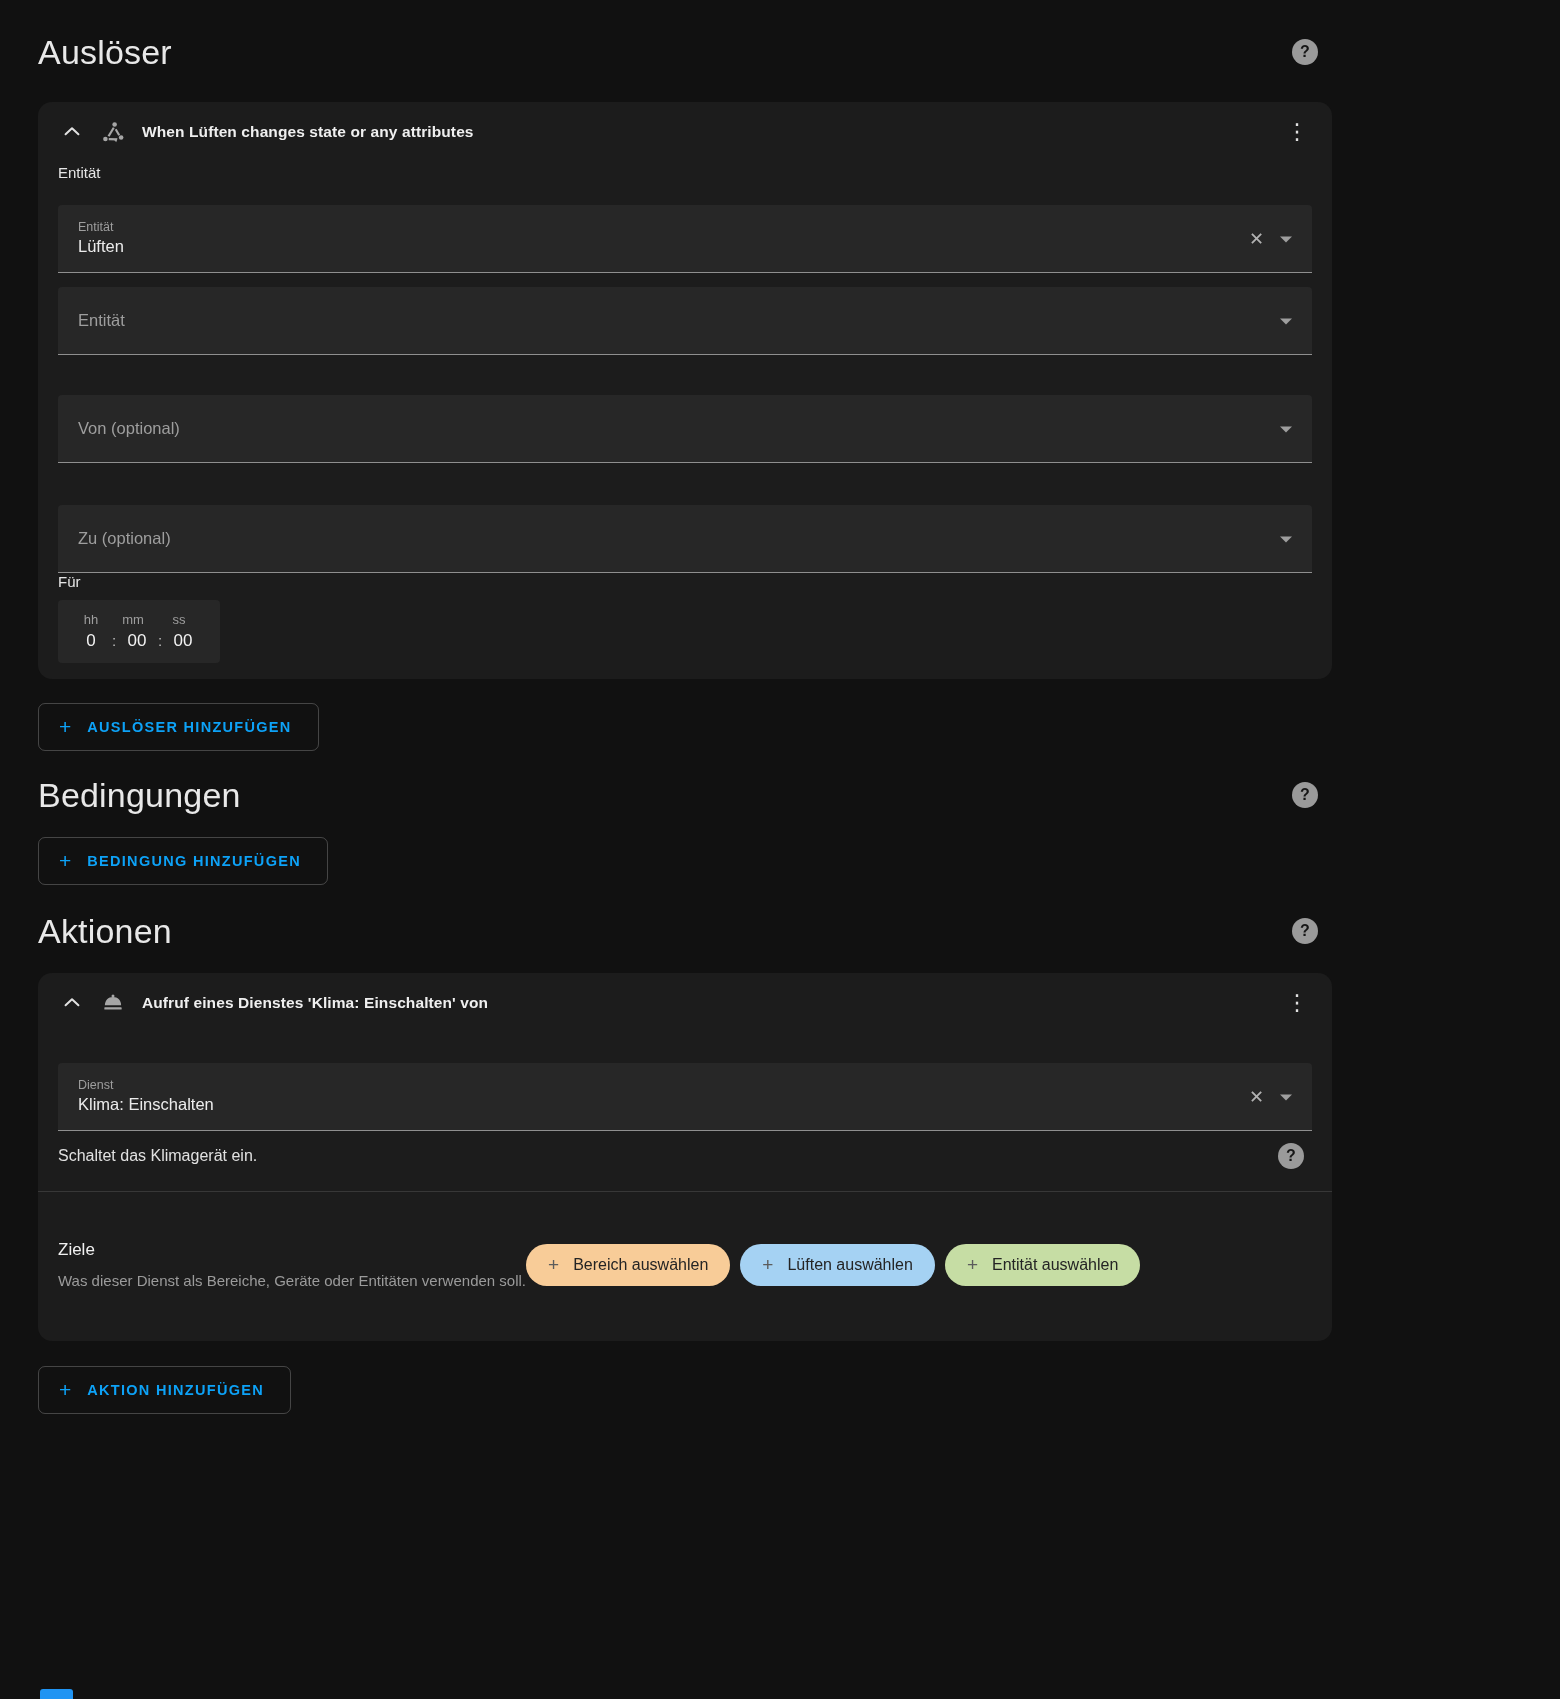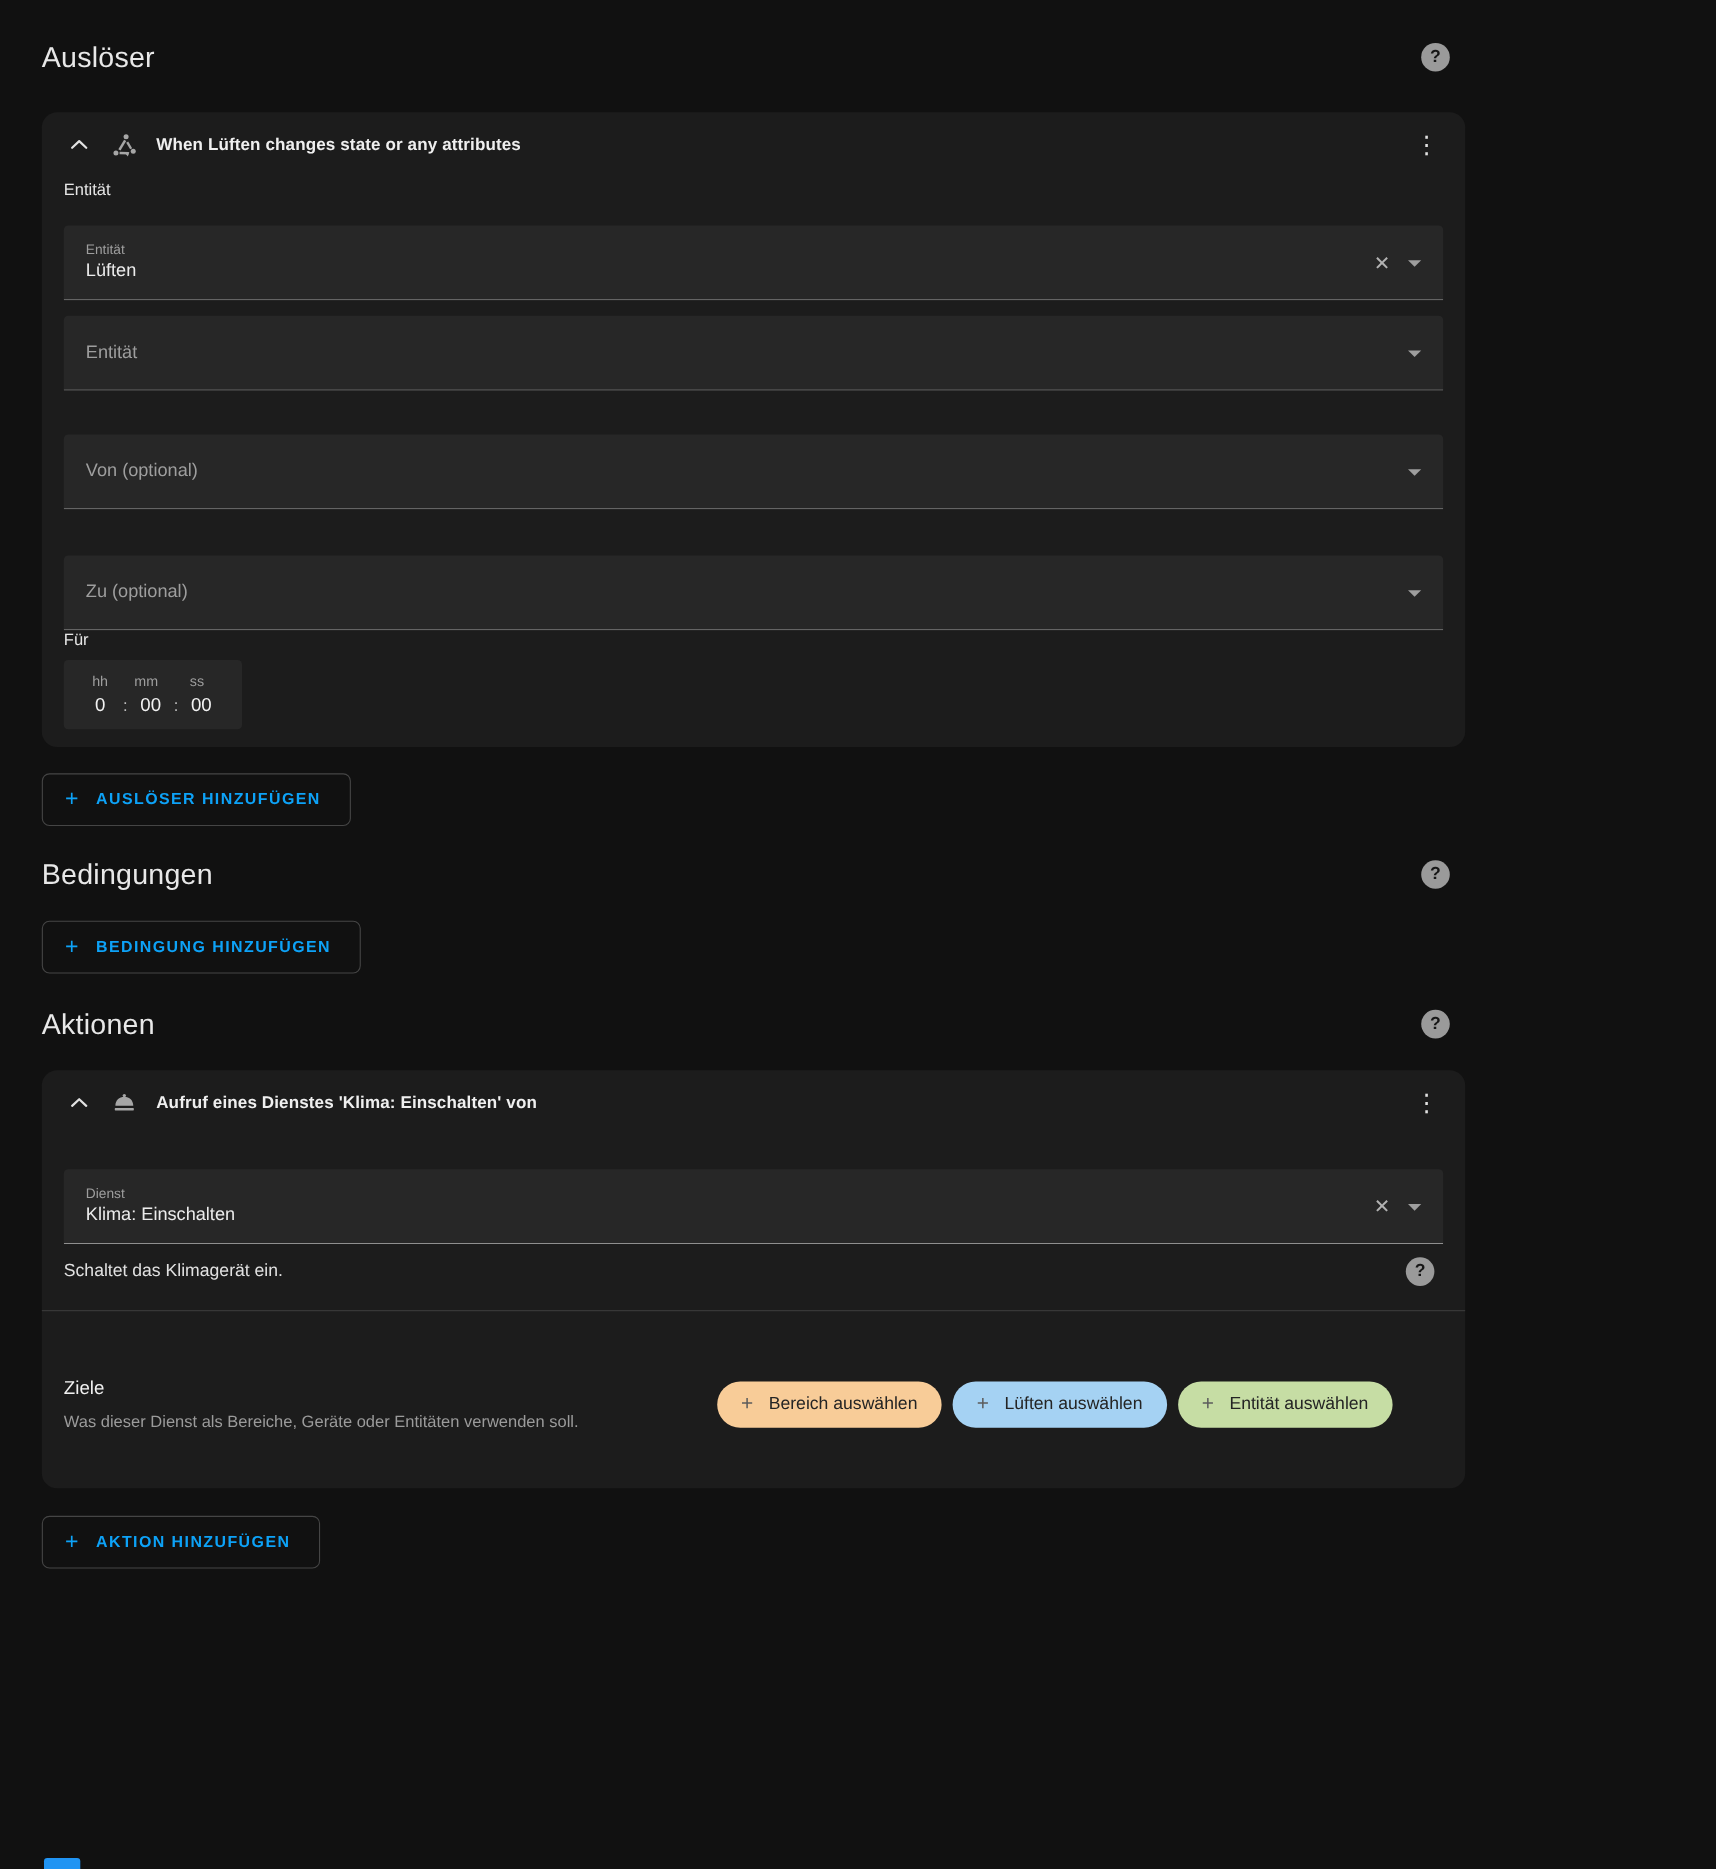--- a/index.html
+++ b/index.html
@@ -5,21 +5,21 @@
   * { margin:0; padding:0; box-sizing:border-box; }
   html,body { background:#111111; }
   body {
     width:1560px; height:1699px; position:relative; overflow:hidden;
     font-family:"Liberation Sans", sans-serif; color:#e1e1e1;
   }
   .page { padding:34px 228px 0 38px; }
 
   
   .h-row { display:flex; align-items:center; justify-content:space-between; height:36px; }
-  .h-title { font-size:26px; font-weight:500; color:#e8e8e8; letter-spacing:0.2px; }
+  .h-title { font-size:34px; font-weight:500; color:#e8e8e8; letter-spacing:0.2px; }
   .help-circle {
     width:26px; height:26px; border-radius:50%; background:#9a9a9a; color:#161616;
     display:flex; align-items:center; justify-content:center;
     font-size:16px; font-weight:700; margin-right:14px; cursor:pointer; flex:0 0 auto;
   }
 
   
   .card { background:#1c1c1c; border-radius:14px; padding:0 20px 16px 20px; }
   .card-header { display:flex; align-items:center; padding-top:16px; height:44px; }
   .icon-btn { width:28px; height:28px; display:flex; align-items:center; justify-content:center; cursor:pointer; flex:0 0 auto; }
@@ -76,21 +76,21 @@
   .mt24 { margin-top:24px; }
   .mt25 { margin-top:25px; }
   .mt26 { margin-top:26px; }
   .mt28 { margin-top:28px; }
 
   
   .desc-row { display:flex; align-items:center; justify-content:space-between; margin-top:12px; }
   .desc-text { font-size:16px; color:#e1e1e1; }
   .desc-row .help-circle { margin-right:8px; }
   .divider { border-top:1px solid rgba(255,255,255,0.12); margin:22px -20px 0 -20px; }
-  .targets-row { display:flex; align-items:center; justify-content:space-between; margin-top:60px; }
+  .targets-row { display:flex; align-items:center; margin-top:48px; }
   .targets-left { max-width:560px; }
   .targets-title { font-size:17px; font-weight:500; color:#f0f0f0; }
   .targets-desc { font-size:15px; color:#9b9b9b; margin-top:12px; }
   .pills { display:flex; align-items:center; gap:10px; padding-right:46px; }
   .pill {
     height:42px; border-radius:21px; display:inline-flex; align-items:center;
     padding:0 22px; font-size:16px; color:#242424; cursor:pointer; white-space:nowrap;
   }
   .pill .p-plus { font-size:19px; color:#5c5c5c; margin-right:14px; }
 

